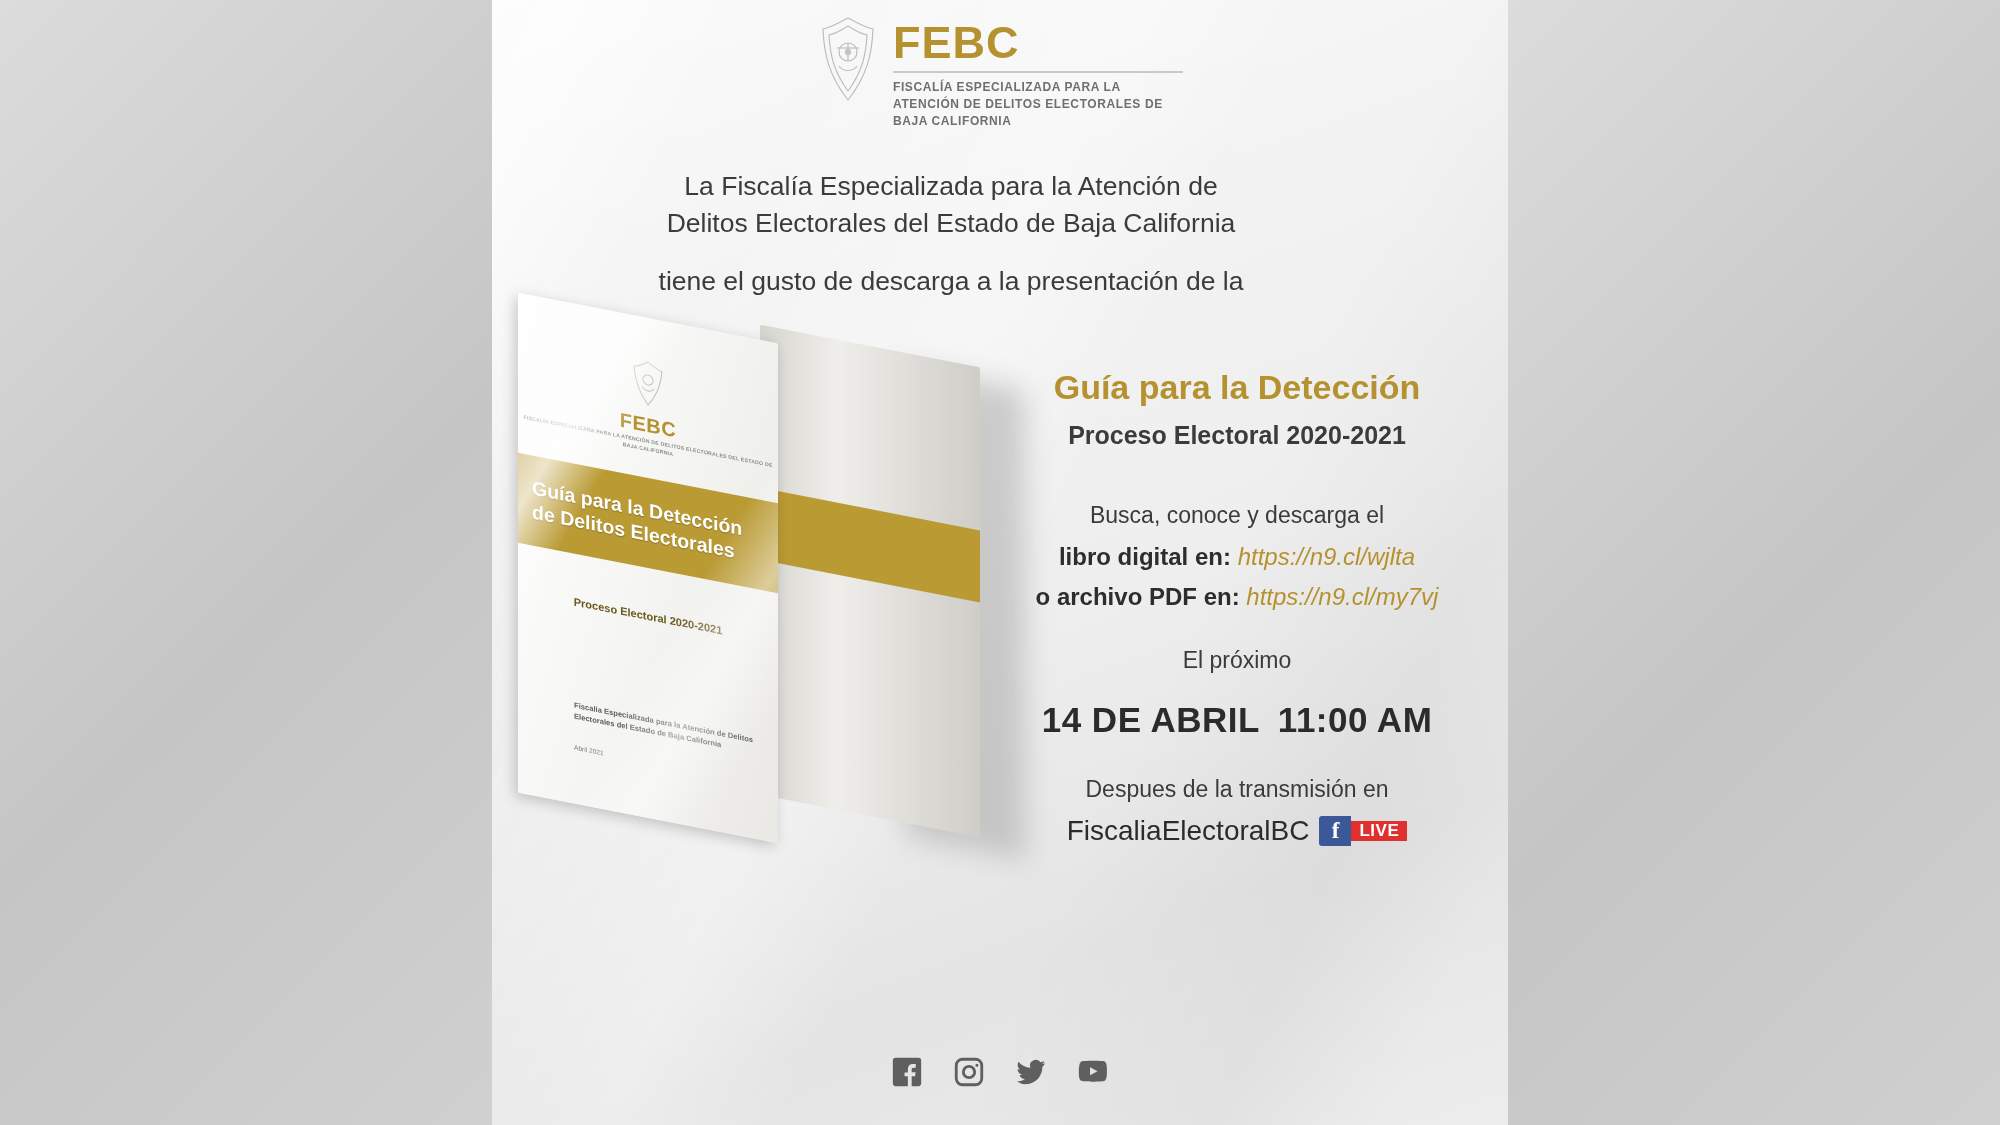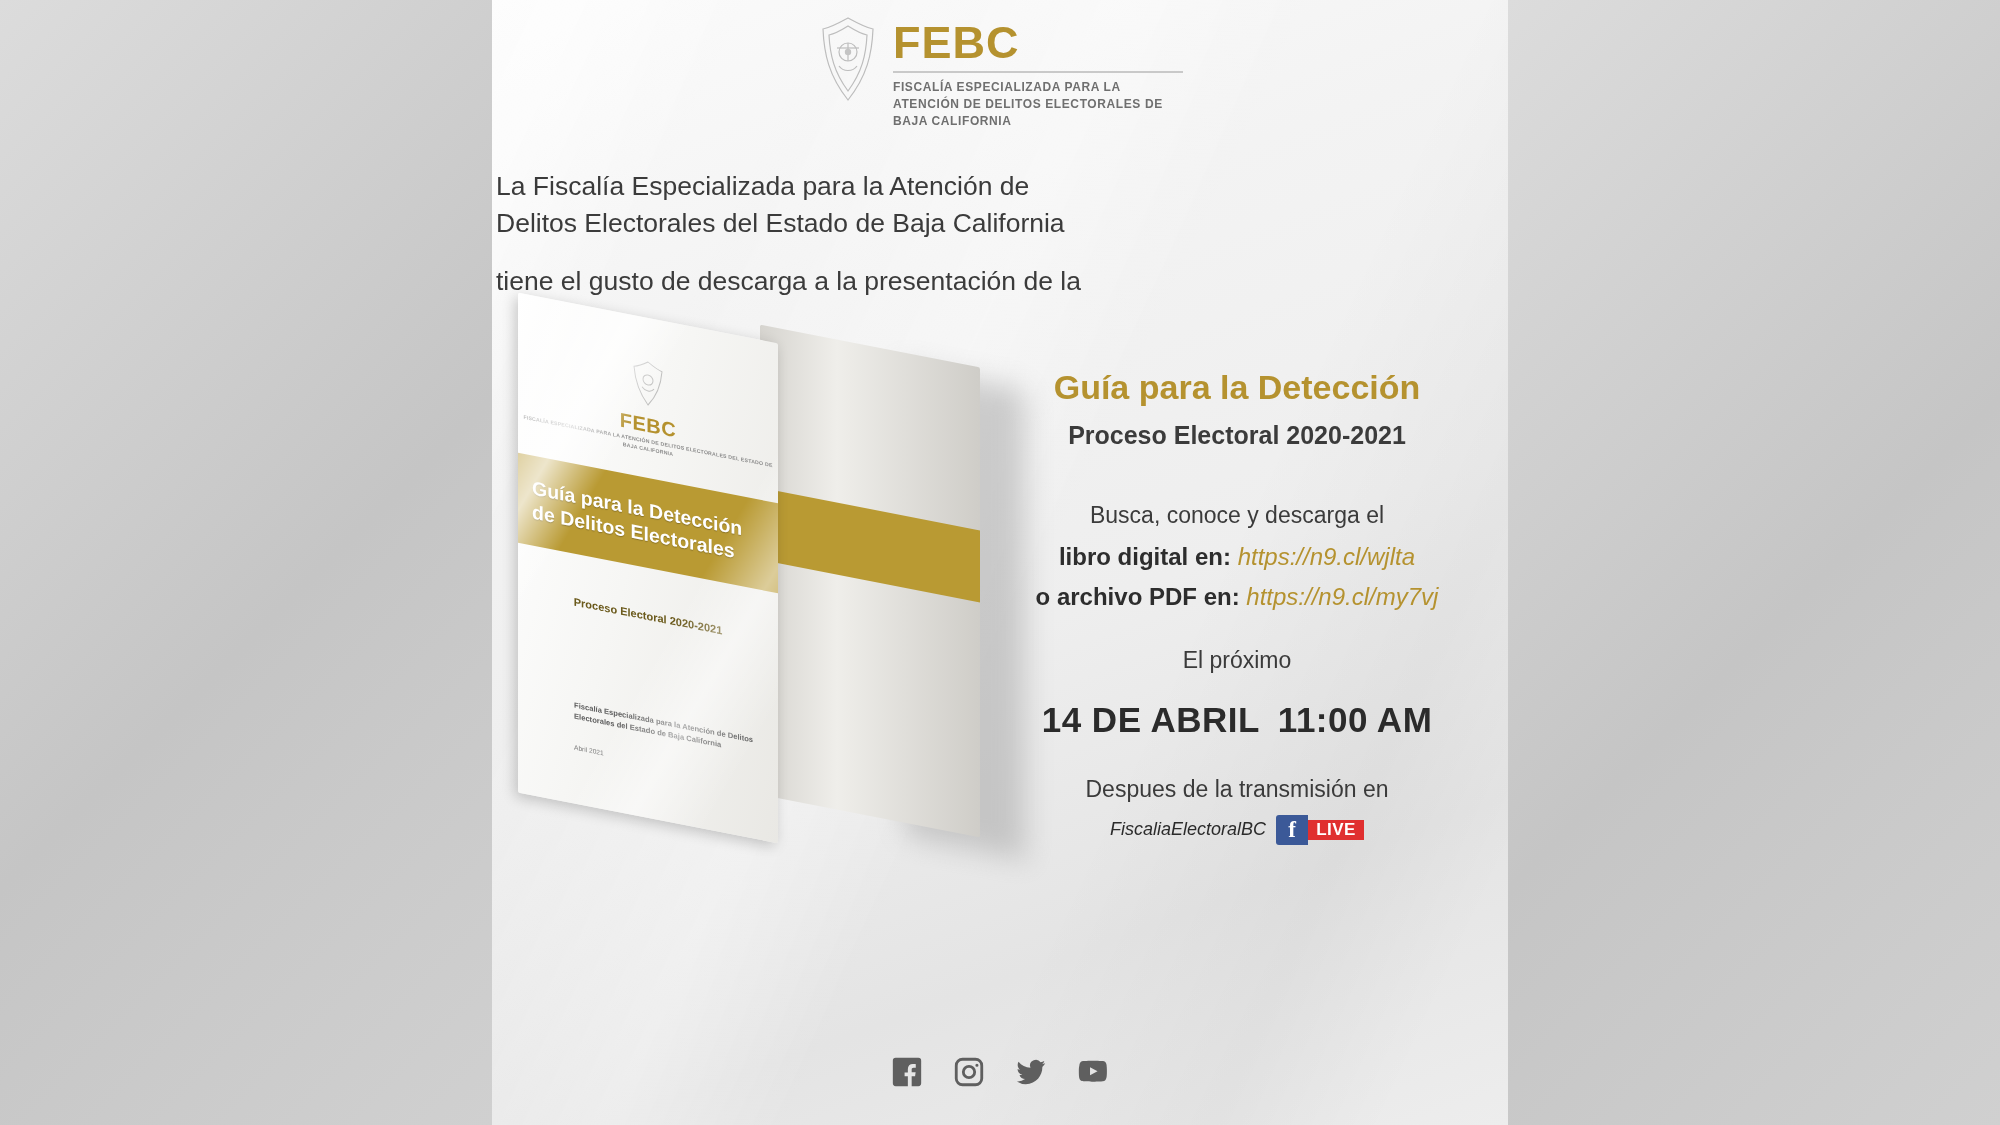--- a/index.html
+++ b/index.html
@@ -90,22 +90,23 @@
     color: #6f6f6f;
     line-height: 1.42;
     text-transform: uppercase;
     max-width: 290px;
   }
 
   
   #intro {
     position: absolute;
     top: 168px;
-    left: 4px;
+    left: 15px;
     width: 888px;
+    text-align: center;
     color: #3b3b3b;
     font-size: 26.5px;
     line-height: 1.38;
   }
   #intro .lead { font-weight: 400; }
   #intro .second { margin-top: 22px; display: block; }
 
   
   #book-wrap {
     position: absolute;
@@ -308,22 +309,21 @@
   }
   .fbrow {
     margin-top: 12px;
     display: flex;
     align-items: center;
     justify-content: center;
     gap: 10px;
   }
   .fbname {
     color: #2b2b2b;
-    font-size: 18px;
-    font-style: italic;
+    font-size: 28px;
   }
   .fb-badge {
     display: inline-flex;
     align-items: center;
     height: 30px;
     border-radius: 3px;
     overflow: hidden;
   }
   .fb-blue {
     background: #3b5998;

